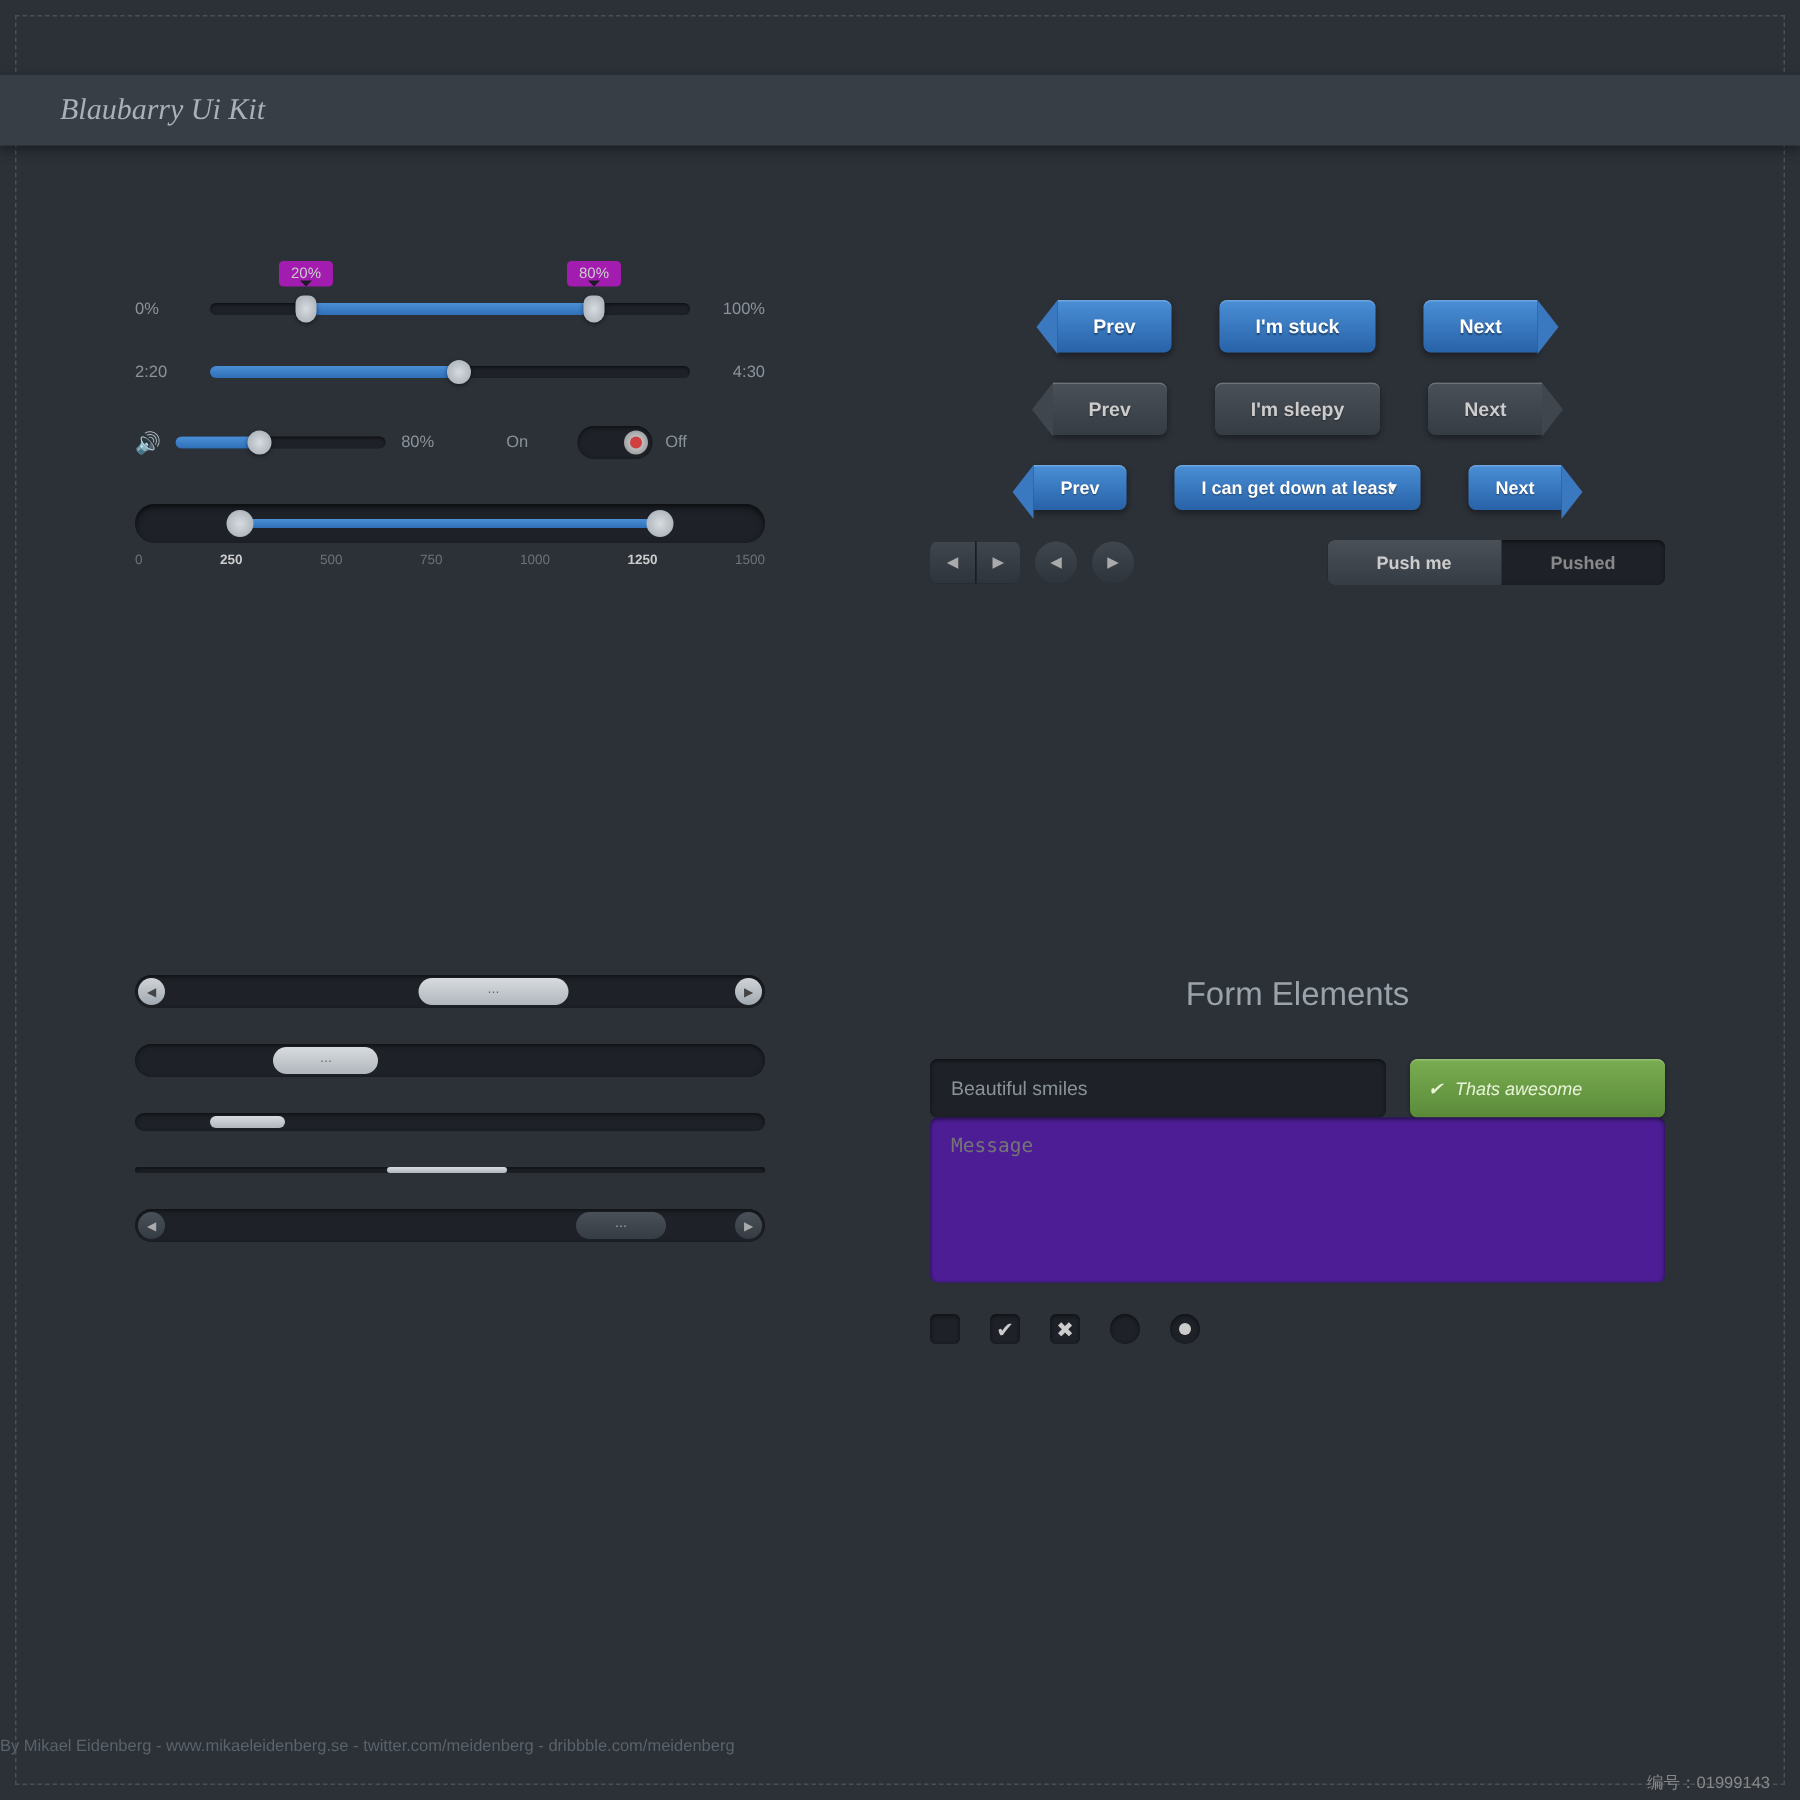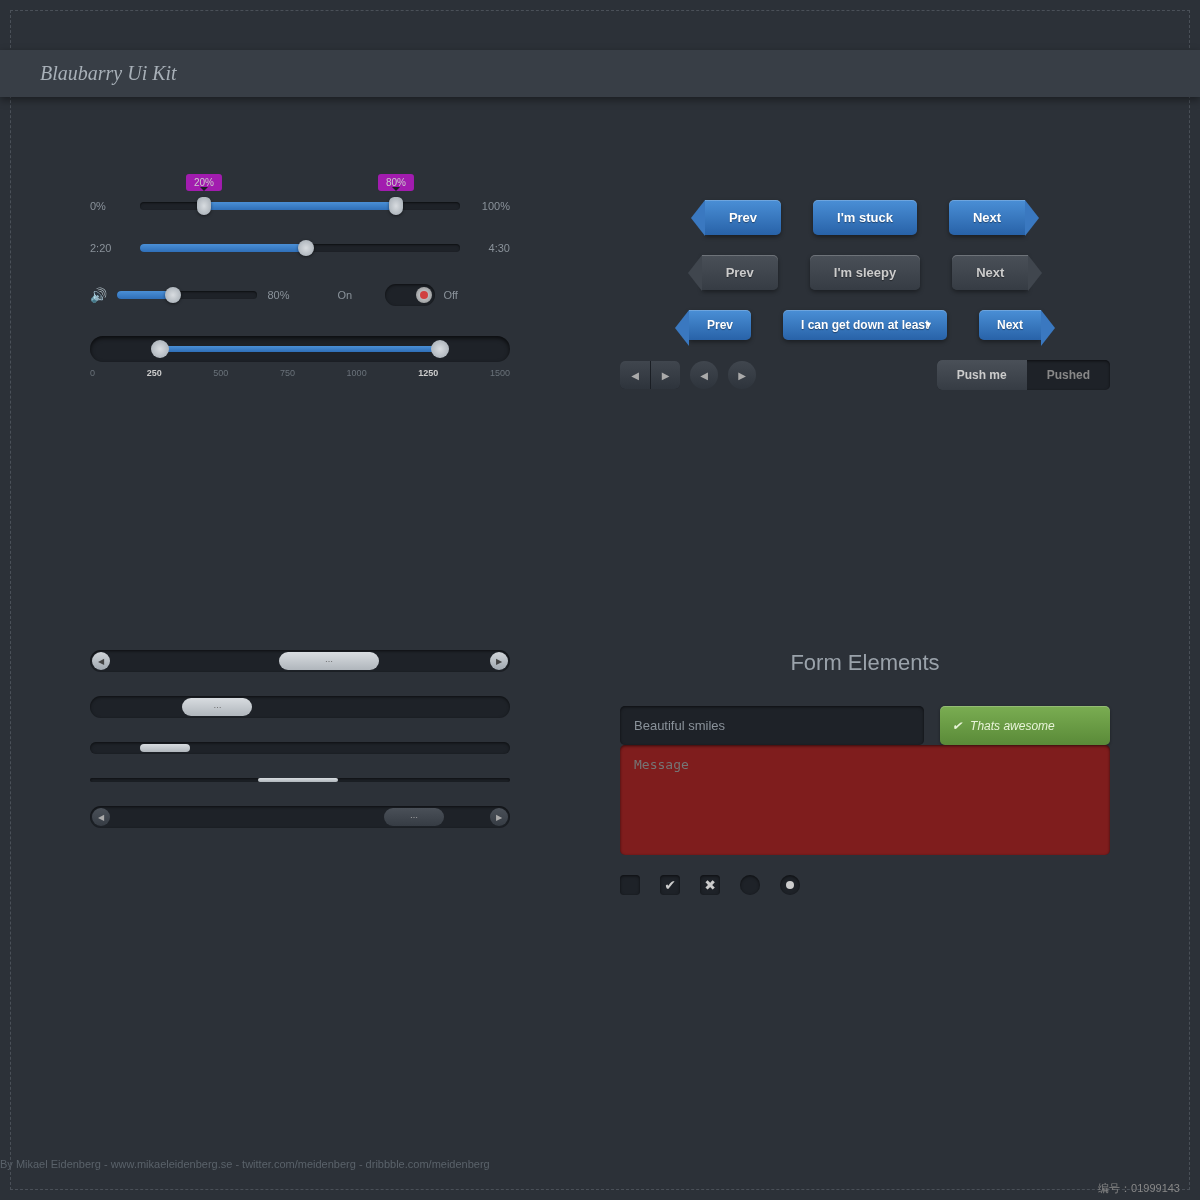--- a/index.html
+++ b/index.html
@@ -223,21 +223,21 @@
 }
 .toggle-buttons {
   display: flex;
   background: #1e2228;
   border-radius: 5px;
   overflow: hidden;
   box-shadow: inset 0 1px 3px rgba(0,0,0,0.6);
   margin-left: auto;
 }
 .toggle-buttons button {
-  padding: 8px 20px;
+  padding: 8px 33px;
   border: none;
   color: #ccc;
   font-size: 12px;
   font-weight: bold;
 }
 .toggle-buttons button:first-child { background: linear-gradient(#4a5058, #363c44); }
 .toggle-buttons button:last-child { background: transparent; color: #888; }
 
 .scrollbars { top: 650px; left: 90px; width: 420px; }
 .scrollbar { height: 22px; background: #1e2228; border-radius: 11px; position: relative; margin-bottom: 24px; box-shadow: inset 0 1px 3px rgba(0,0,0,0.6); }
@@ -288,21 +288,21 @@
   display: flex;
   align-items: center;
   gap: 8px;
   box-shadow: 0 1px 3px rgba(0,0,0,0.4), inset 0 1px rgba(255,255,255,0.2);
 }
 .status-green { background: linear-gradient(#7aad52, #5a8a38); color: #e8f4d8; }
 .status-red { background: linear-gradient(#c05050, #a03838); color: #f4d8d8; }
 .textarea {
   width: 100%;
   height: 110px;
-  background: #7f1d1d;
+  background: #4c1d95;
   border: none;
   border-radius: 5px;
   padding: 12px 14px;
   color: #8a929a;
   font-size: 13px;
   box-shadow: inset 0 1px 3px rgba(0,0,0,0.6);
   resize: none;
 }
 .checkbox-row { display: flex; gap: 20px; margin-top: 16px; align-items: center; }
 .chk {

